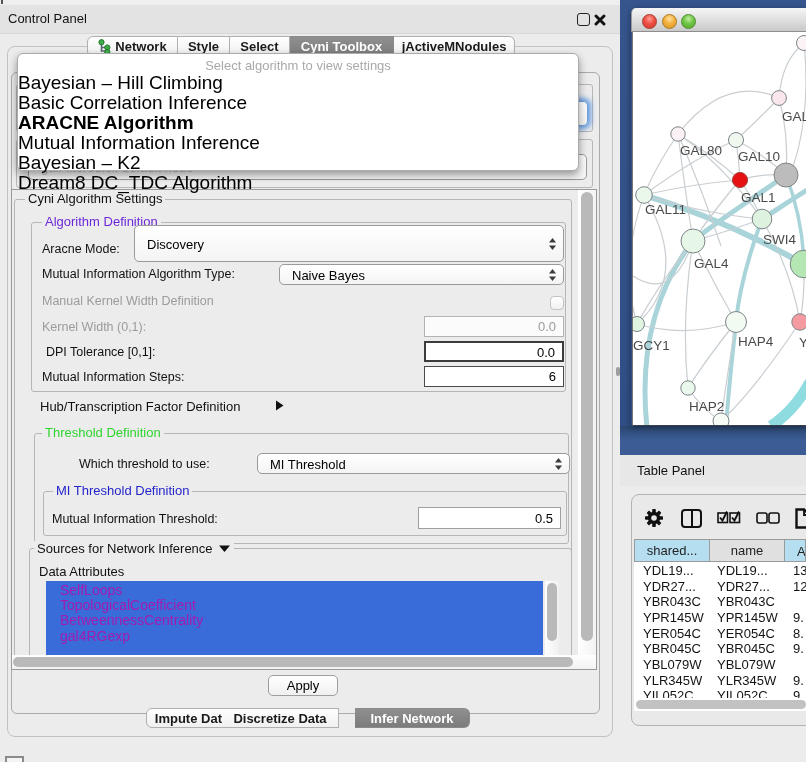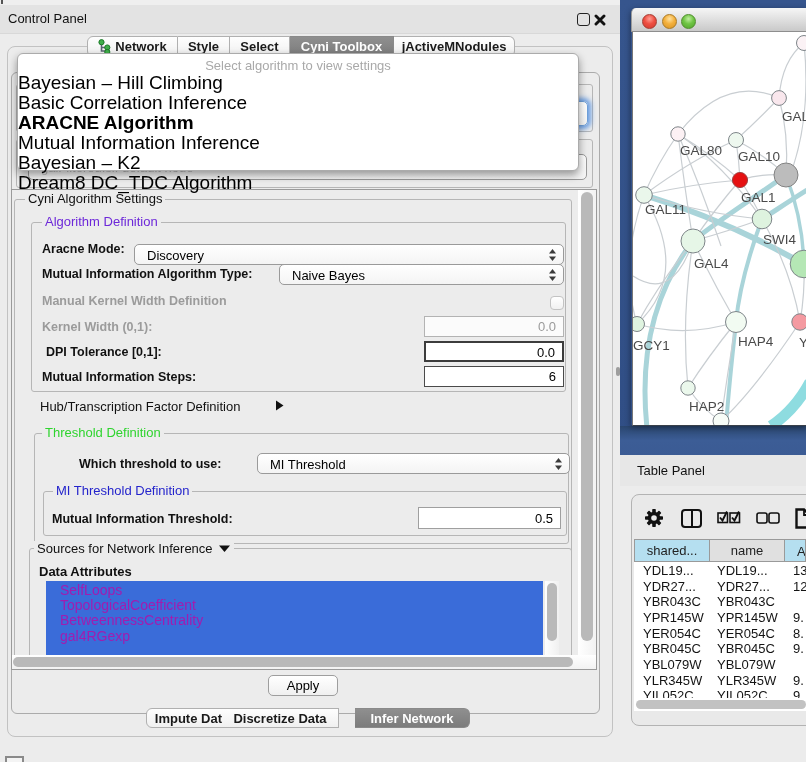--- a/index.html
+++ b/index.html
@@ -1,20 +1,20 @@
 <!DOCTYPE html>
 <html><head><meta charset="utf-8">
 <style>
 html,body{margin:0;padding:0}
 body{width:806px;height:762px;position:relative;overflow:hidden;background:#ececec;font-family:"Liberation Sans",sans-serif}
 .ab{position:absolute}
 .b{font-weight:bold}
 .grp{position:absolute;border:1px solid #b6b6b6;border-radius:3px;box-sizing:border-box}
 .gt{position:absolute;top:-8px;background:#ececec;padding:0 3px;font-size:13px;white-space:nowrap;line-height:15px}
-.lbl{position:absolute;font-size:12.5px;font-weight:bold;color:#111;white-space:nowrap;line-height:14px}
+.lbl{position:absolute;font-size:12.5px;font-weight:normal;color:#111;white-space:nowrap;line-height:14px}
 .combo{position:absolute;background:linear-gradient(#ffffff,#f4f4f4);border:1.5px solid #9a9a9a;border-radius:5px;box-sizing:border-box}
 .combo span{position:absolute;left:12px;top:50%;transform:translateY(-50%);font-size:13px;color:#000;white-space:nowrap}
 .car{position:absolute;right:6px;top:50%;transform:translateY(-50%)}
 .field{position:absolute;box-sizing:border-box;background:#fff;font-size:13px;color:#000;text-align:right;line-height:19px;padding-right:7px}
 .tab{position:absolute;top:0;height:100%;box-sizing:border-box;background:linear-gradient(#fefefe,#f0f0f0);border:1px solid #b0b0b0;border-left:none;display:flex;align-items:center;justify-content:center;font-size:13px;font-weight:bold;color:#1a1a1a;white-space:nowrap}
 .tabsel{background:linear-gradient(#8f8f8f,#7c7c7c);color:#fff;border-color:#8a8a8a}
 </style></head>
 <body>
 
 <div class="ab" style="left:0;top:0;width:806px;height:5px;background:#efefef"></div>
@@ -64,21 +64,21 @@
 
 <div class="ab" style="left:12px;top:190px;width:566px;height:465px;overflow:hidden">
 
   <div class="grp" style="left:2px;top:9px;width:558px;height:470px"></div>
   <div class="gt" style="left:13px;top:1px;color:#111">Cyni Algorithm Settings</div>
 
   <div class="grp" style="left:19px;top:32px;width:535px;height:170px"></div>
   <div class="gt" style="left:30px;top:24px;color:#6d28d9">Algorithm Definition</div>
 
   <div class="lbl" style="left:30px;top:52px">Aracne Mode:</div>
-  <div class="combo" style="left:122px;top:54px;width:430px;height:21px">
+  <div class="combo" style="left:122px;top:35px;width:430px;height:37px">
       <span>Discovery</span>
       <svg class="car" width="9" height="14" viewBox="0 0 9 14">
         <path d="M4.5 1 L8 5.4 H1 Z" fill="#3a3a3a"></path>
         <path d="M4.5 13 L1 8.6 H8 Z" fill="#3a3a3a"></path>
       </svg>
     </div>
 
   <div class="lbl" style="left:30px;top:77px">Mutual Information Algorithm Type:</div>
   <div class="combo" style="left:267px;top:74px;width:285px;height:21px">
       <span>Naive Bayes</span>

